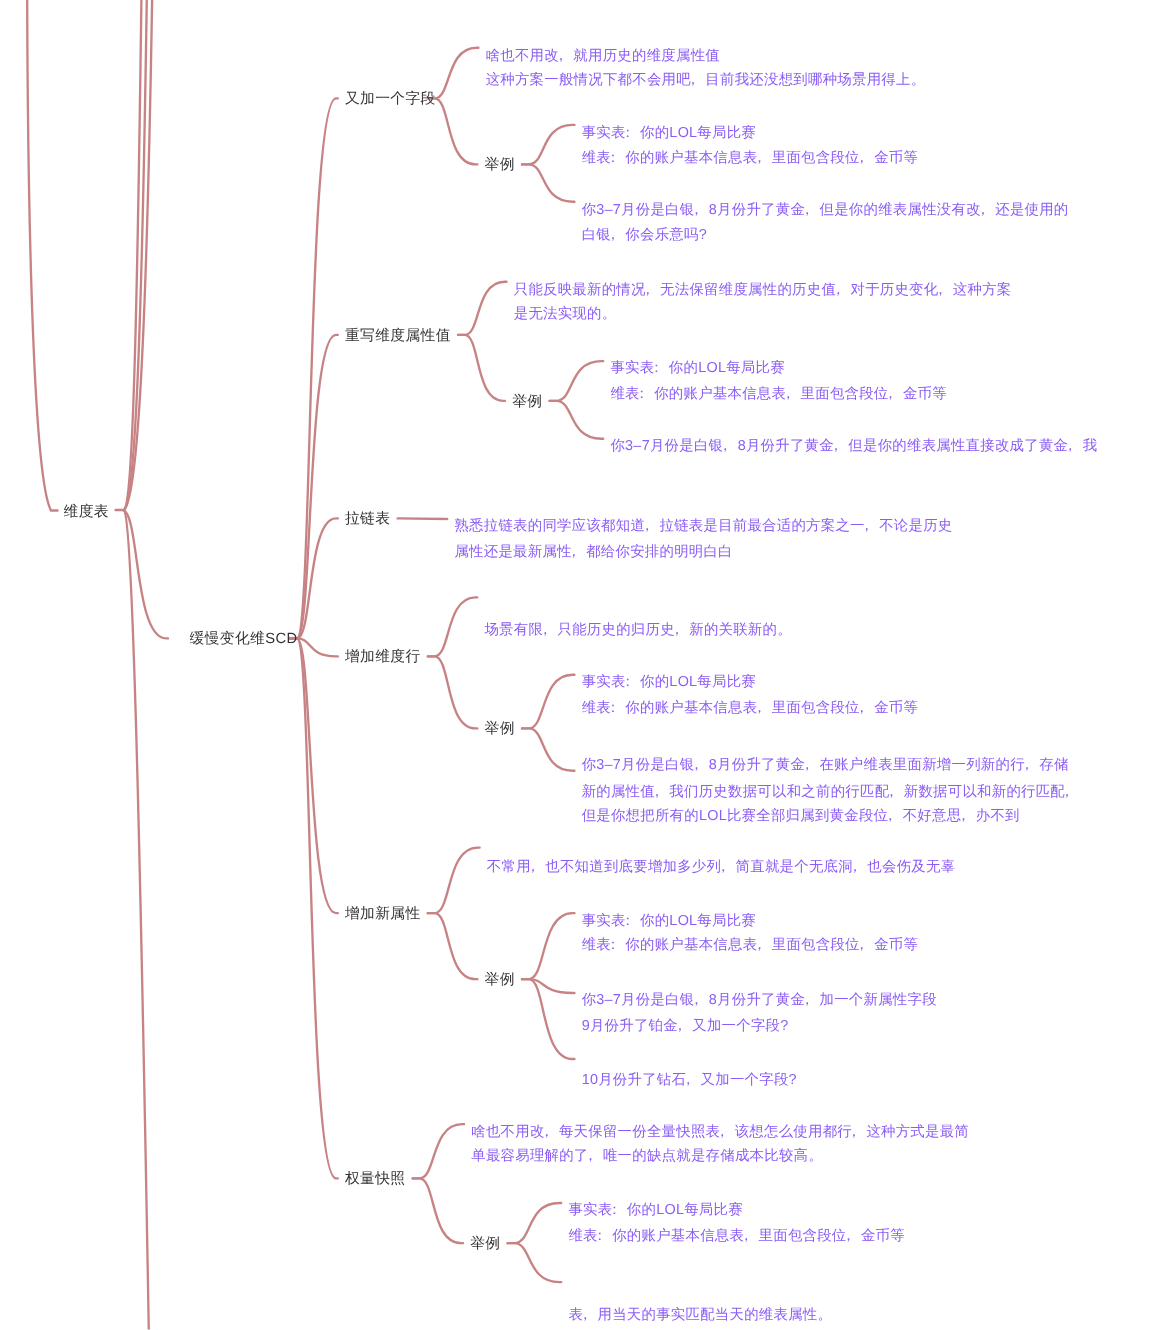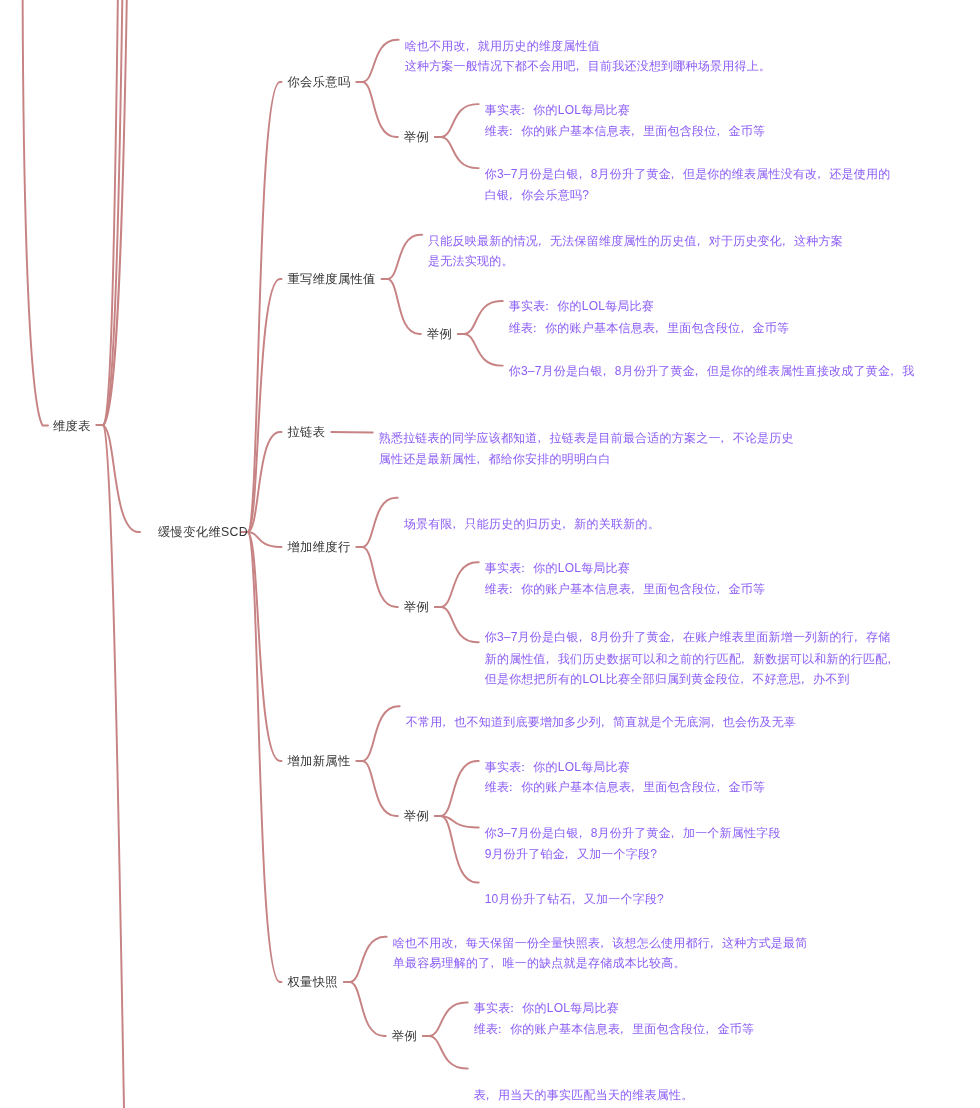--- a/index.html
+++ b/index.html
@@ -50,21 +50,21 @@
       <path d="M435.0 816.0L440.6 816.0C455.2 816.0 450.1 827.5 477.2 827.5L478.7 827.5" fill="none" stroke="#c78384" stroke-width="1.95" stroke-linecap="round"></path>
       <path d="M435.0 816.0L440.6 816.0C455.2 816.0 450.1 882.5 477.2 882.5L478.7 882.5" fill="none" stroke="#c78384" stroke-width="1.95" stroke-linecap="round"></path>
       <path d="M241.9 532.0L247.5 532.0C260.5 532.0 255.9 982.0 280.0 982.0L281.5 982.0" fill="none" stroke="#c78384" stroke-width="1.95" stroke-linecap="round"></path>
       <path d="M343.9 982.0L349.5 982.0C363.8 982.0 358.8 936.8 385.2 936.8L386.7 936.8" fill="none" stroke="#c78384" stroke-width="1.95" stroke-linecap="round"></path>
       <path d="M343.9 982.0L349.5 982.0C363.4 982.0 358.5 1036.0 384.3 1036.0L385.8 1036.0" fill="none" stroke="#c78384" stroke-width="1.95" stroke-linecap="round"></path>
       <path d="M423.0 1036.0L428.6 1036.0C443.6 1036.0 438.4 1002.5 466.2 1002.5L467.7 1002.5" fill="none" stroke="#c78384" stroke-width="1.95" stroke-linecap="round"></path>
       <path d="M423.0 1036.0L428.6 1036.0C443.6 1036.0 438.4 1068.4 466.2 1068.4L467.7 1068.4" fill="none" stroke="#c78384" stroke-width="1.95" stroke-linecap="round"></path>
     </svg>
 <div class="node" id="n-root" style="left:53px;top:426px">维度表</div>
 <div class="node" id="n-branch" style="left:158px;top:532px">缓慢变化维SCD</div>
-<div class="node" id="t0" style="left:287.5px;top:82px">你会乐意吗</div>
+<div class="node" id="t0" style="left:287.5px;top:82px">又加一个字段</div>
 <div class="anchor" id="t0n0" style="left:404.7px;top:29.50px;height:20.50px"></div>
 <div class="ln" style="left:404.7px;top:29.50px">啥也不用改<span class="cjkp">，</span>就用历史的维度属性值</div>
 <div class="ln" style="left:404.7px;top:50.00px">这种方案一般情况下都不会用吧<span class="cjkp">，</span>目前我还没想到哪种场景用得上。</div>
 <div class="node" id="t0e" style="left:403.8px;top:137px">举例</div>
 <div class="anchor" id="t0e0" style="left:484.7px;top:93.75px;height:20.75px"></div>
 <div class="ln" style="left:484.7px;top:93.75px">事实表<span class="cjkp">：</span>你的LOL每局比赛</div>
 <div class="ln" style="left:484.7px;top:114.50px">维表<span class="cjkp">：</span>你的账户基本信息表<span class="cjkp">，</span>里面包含段位<span class="cjkp">，</span>金币等</div>
 <div class="anchor" id="t0e1" style="left:484.7px;top:157.50px;height:21.25px"></div>
 <div class="ln" style="left:484.7px;top:157.50px">你3–7月份是白银<span class="cjkp">，</span>8月份升了黄金<span class="cjkp">，</span>但是你的维表属性没有改<span class="cjkp">，</span>还是使用的</div>
 <div class="ln" style="left:484.7px;top:178.75px">白银<span class="cjkp">，</span>你会乐意吗?</div>

